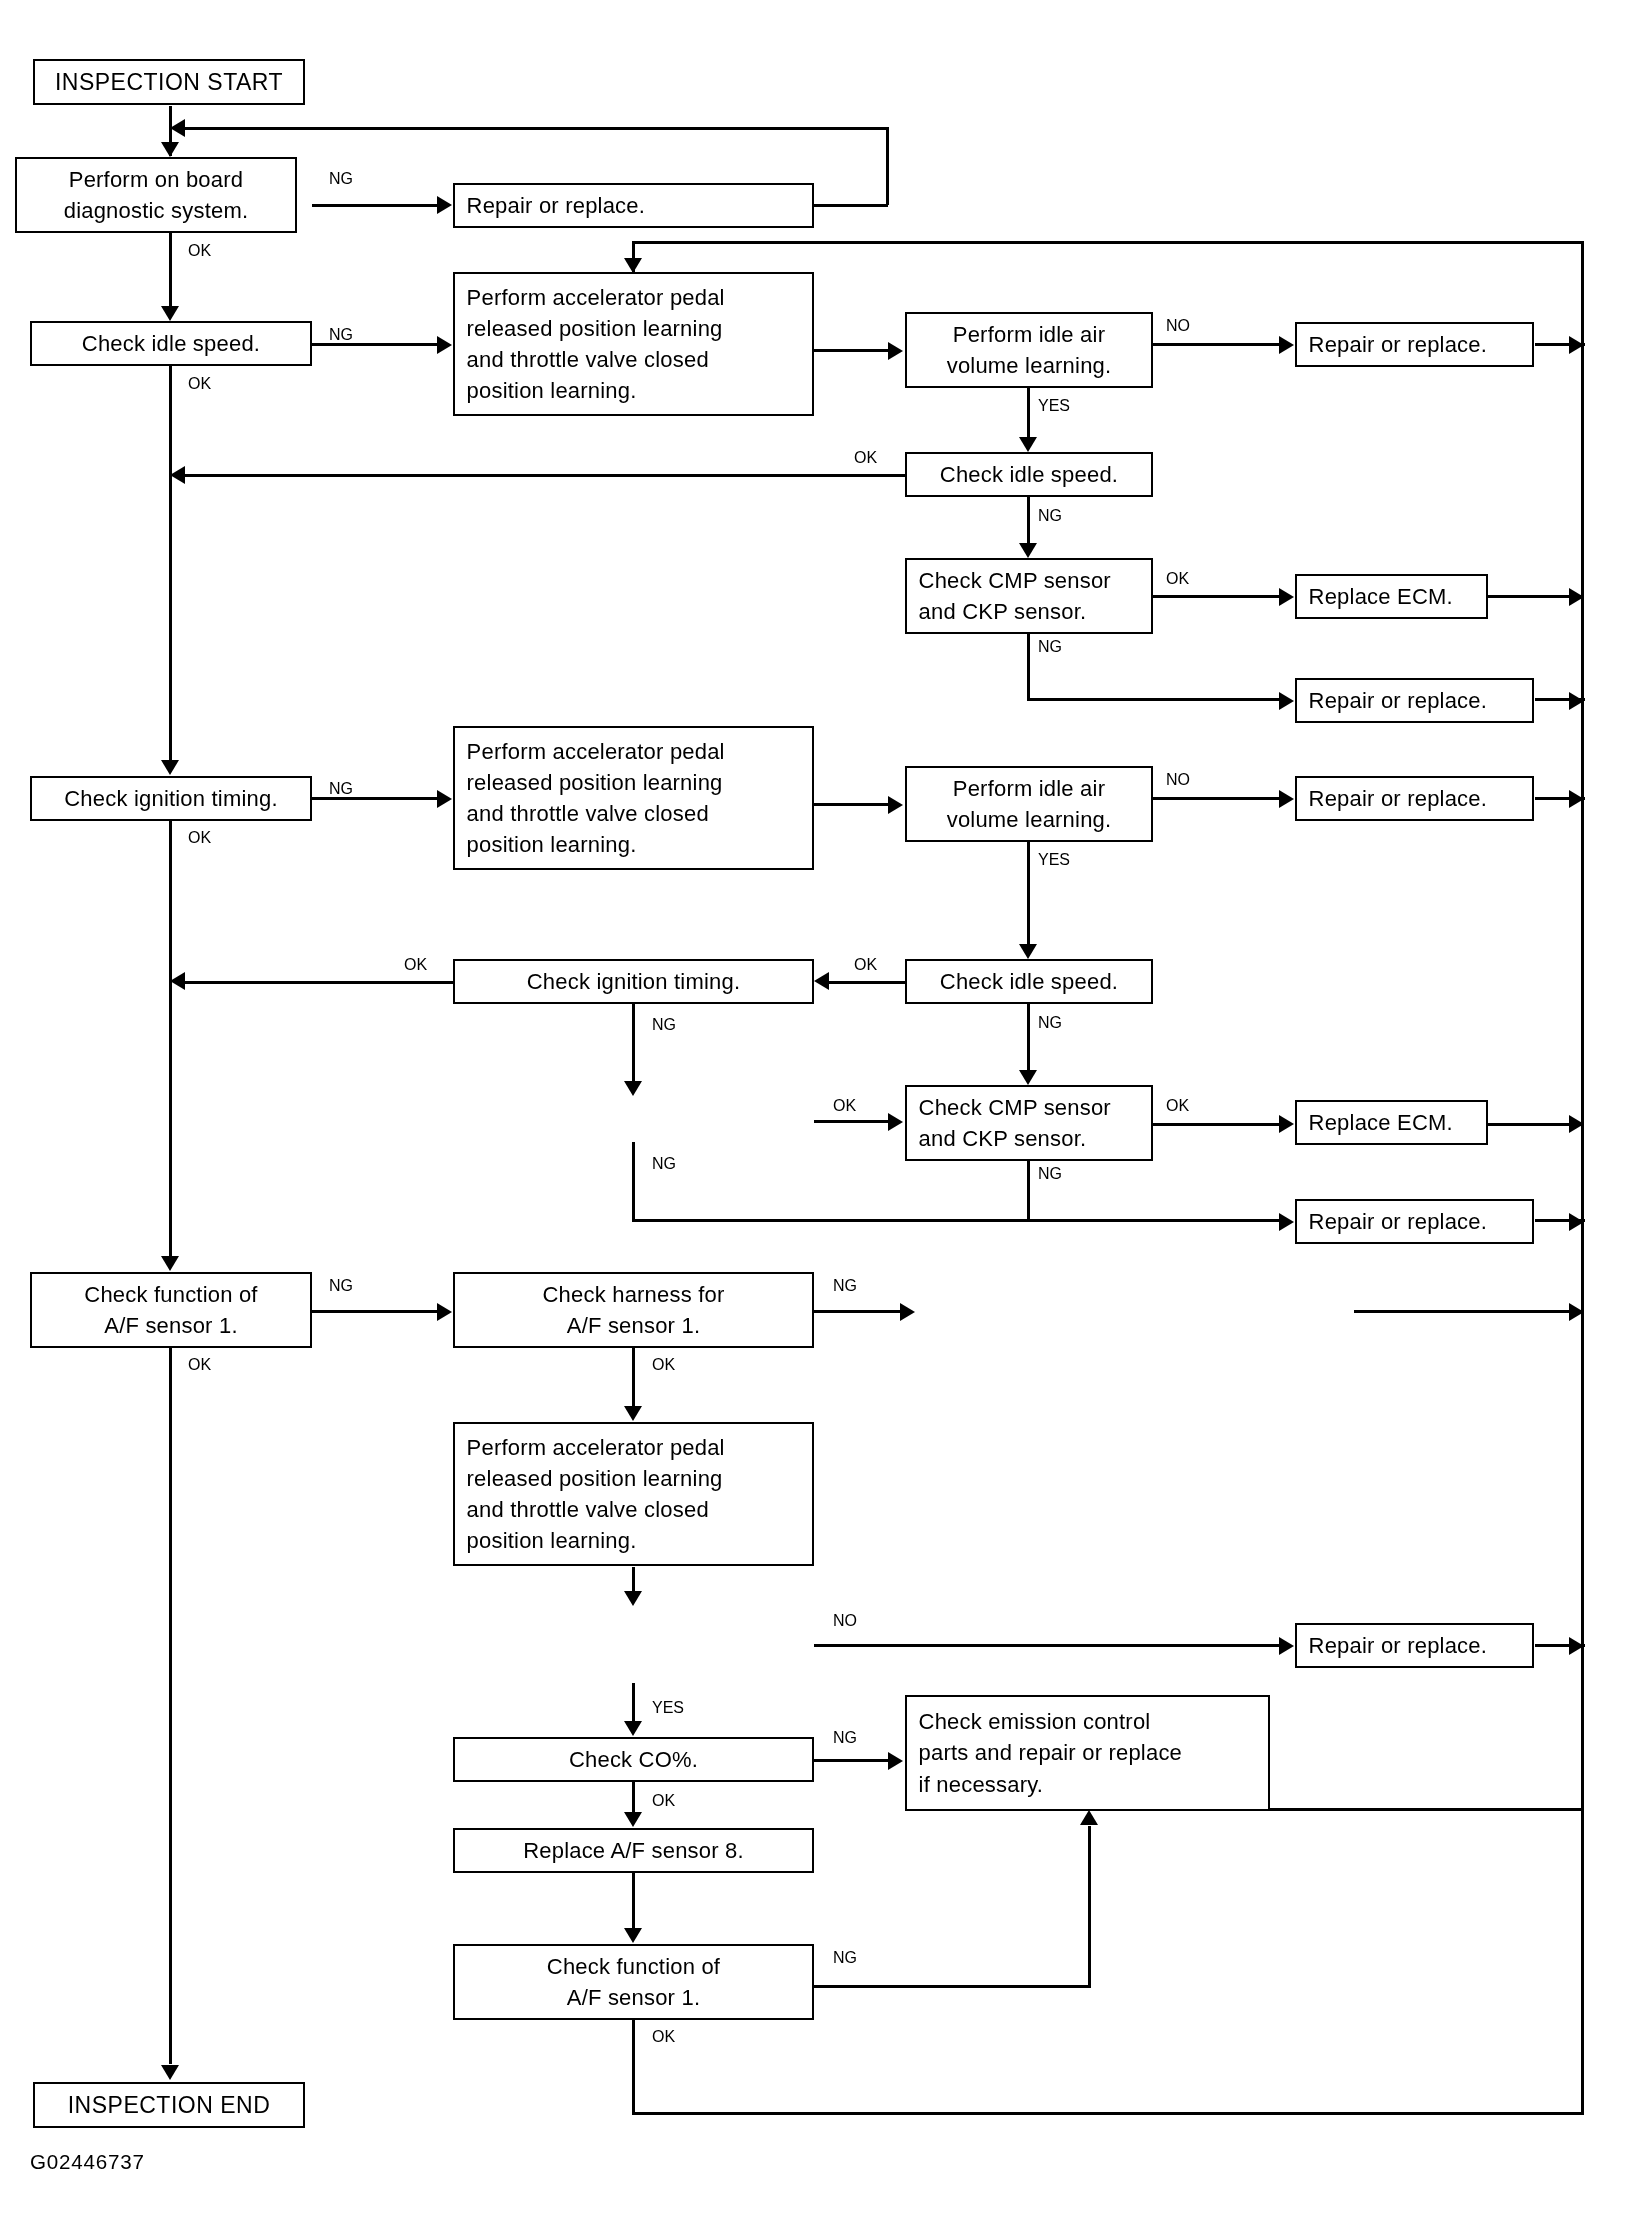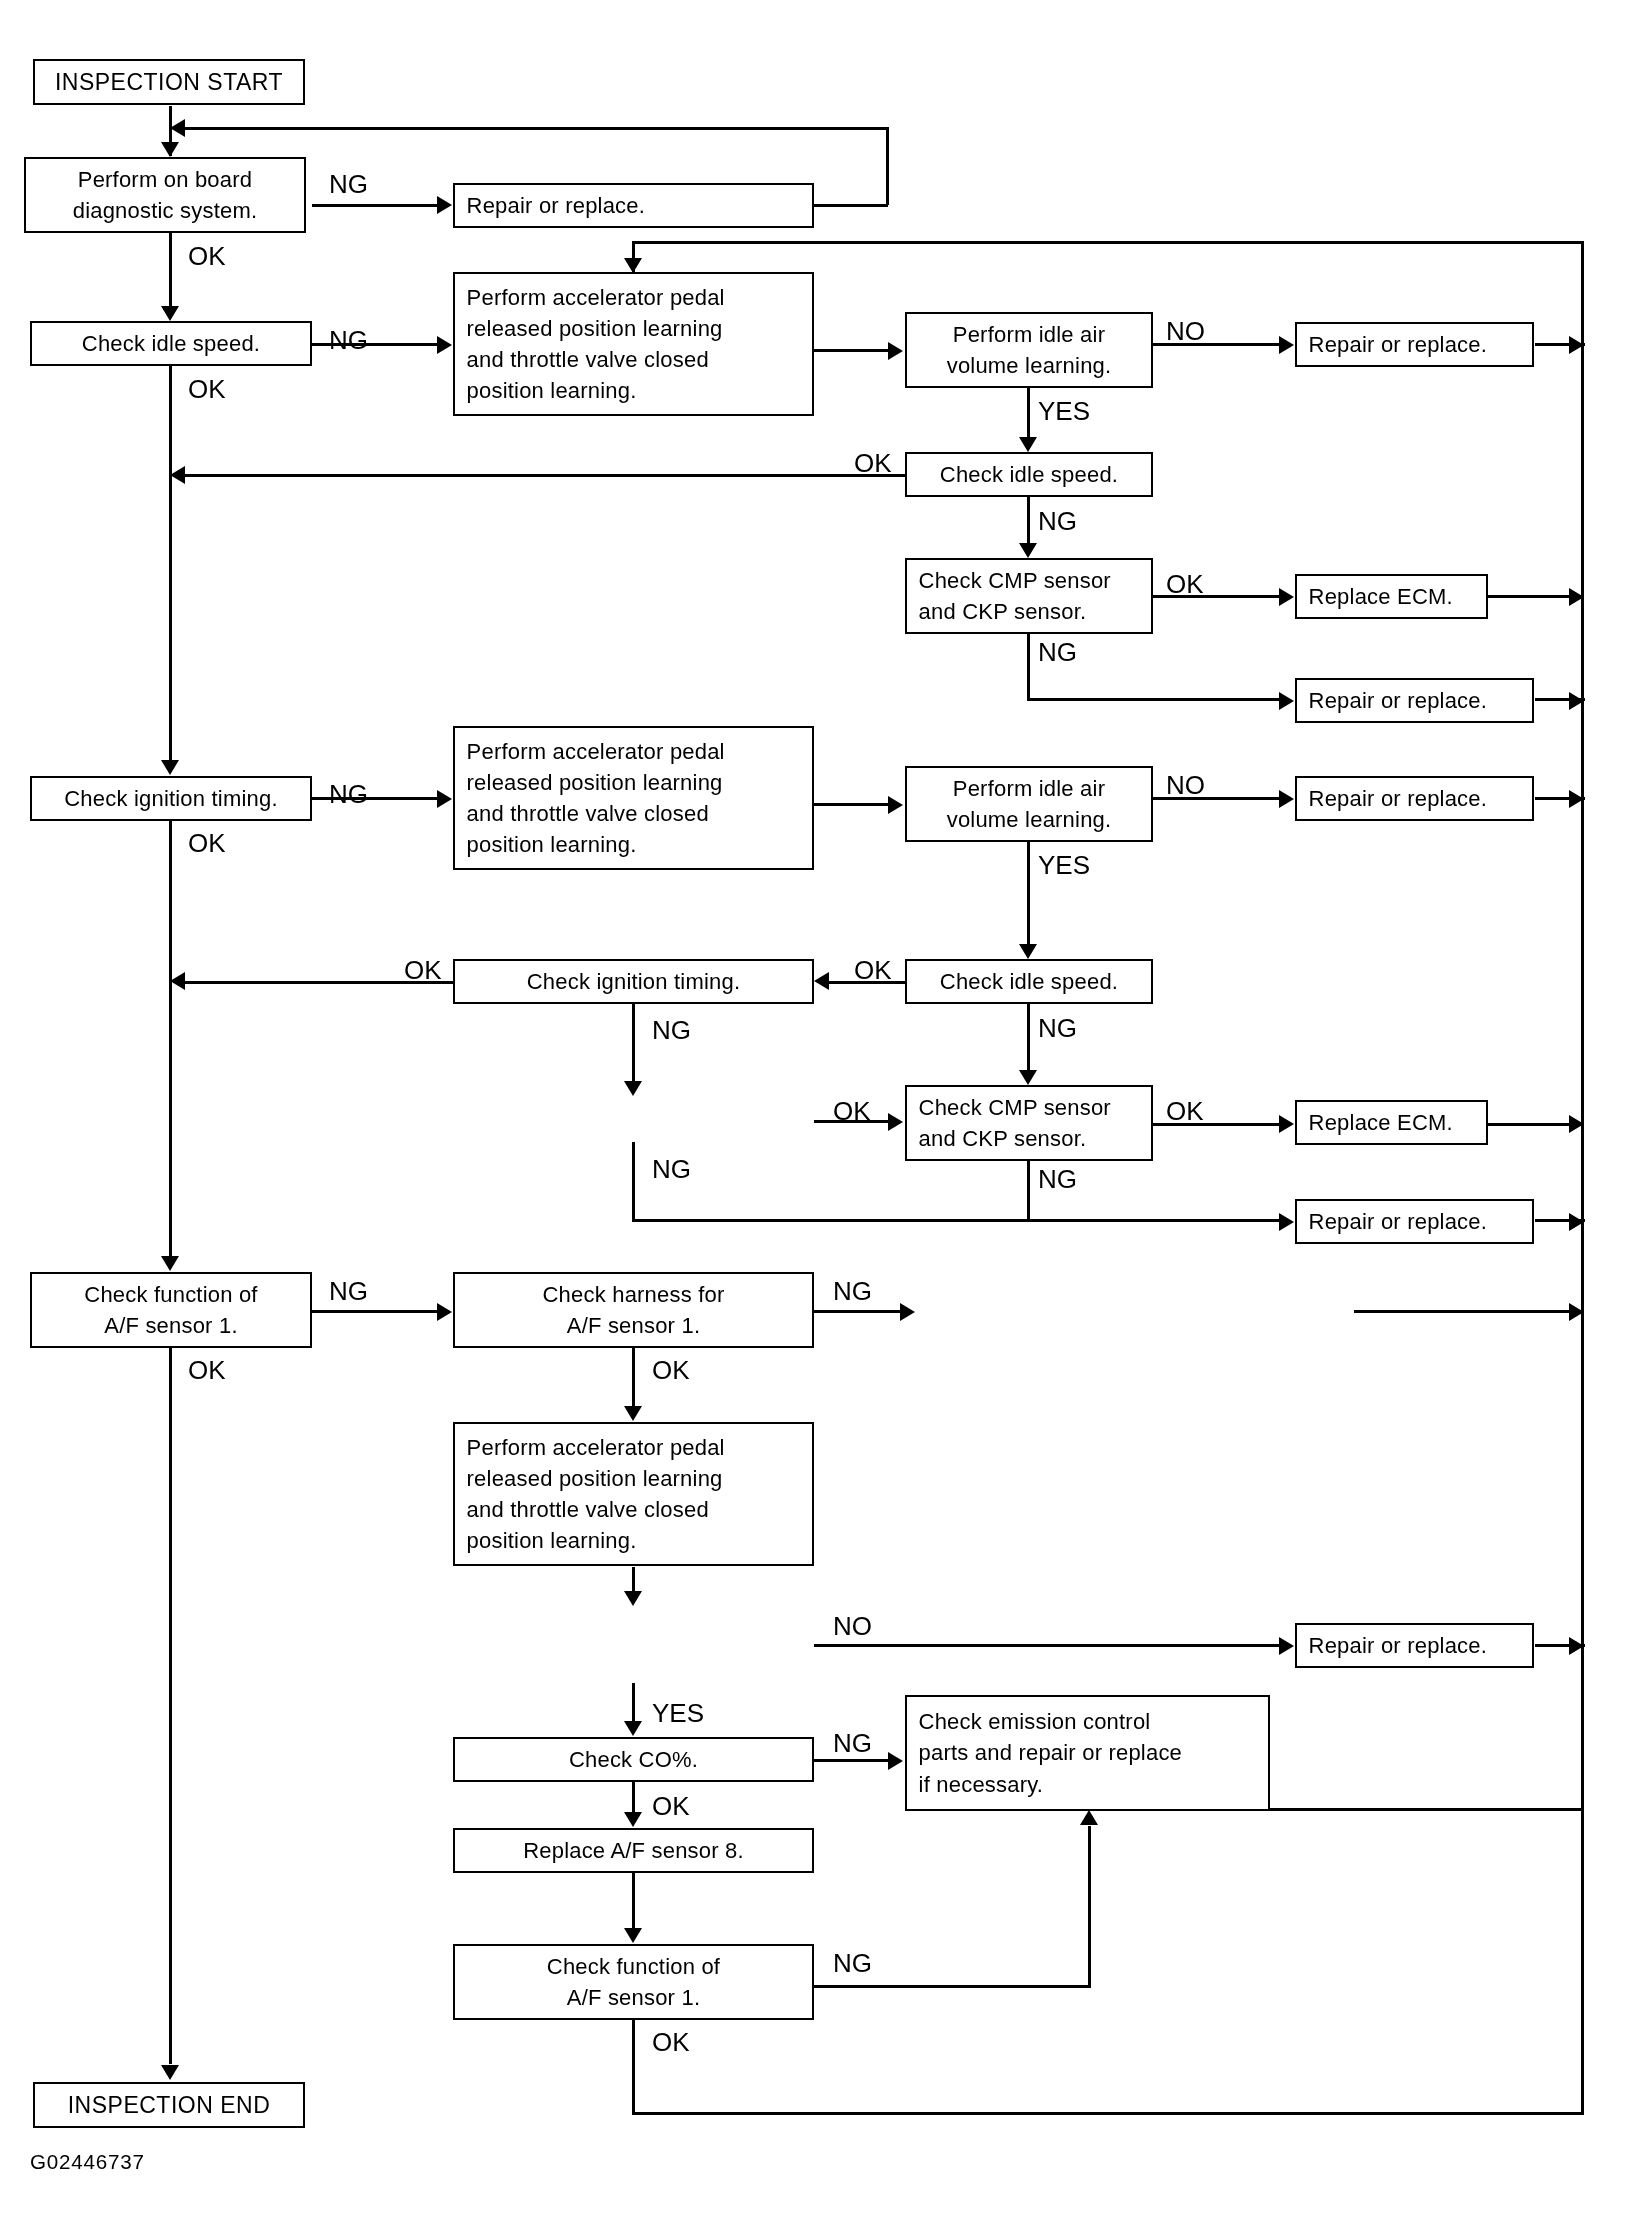--- a/index.html
+++ b/index.html
@@ -19,21 +19,21 @@
     letter-spacing:0.2px;
     white-space:pre-line;
     z-index:5;
   }
   .box.c{align-items:center;text-align:center;}
   .box.l{align-items:flex-start;text-align:left;padding-left:11.6px;}
   .box.term{align-items:center;text-align:center;font-size:23px;letter-spacing:0.5px;}
 
   .lbl{
     position:absolute;
-    font-size:26px;
+    font-size:16px;
     line-height:1;
     white-space:nowrap;
     z-index:6;
   }
 
   .ln{position:absolute;background:#000;z-index:2;}
   .lnh{height:2.5px;}
   .lnv{width:2.5px;}
 
   .arw{position:absolute;width:0;height:0;z-index:3;}
@@ -44,21 +44,21 @@
 
   .figid{position:absolute;font-size:20.6px;letter-spacing:0.8px;}
 </style>
 </head>
 <body>
 
 <div id="sheet">
 
   <div class="box term" style="left:33px;top:59px;width:272px;height:46px;">INSPECTION START</div>
 
-  <div class="box c" style="left:24px;top:157px;width:282px;height:76px;">Perform on board
+  <div class="box c" style="left:15px;top:157px;width:282px;height:76px;">Perform on board
 diagnostic system.</div>
 
   <div class="box l" style="left:453px;top:183px;width:361px;height:45px;">Repair or replace.</div>
 
   <div class="box c" style="left:30px;top:321px;width:282px;height:45px;">Check idle speed.</div>
 
   <div class="box l" style="left:453px;top:272px;width:361px;height:144px;">Perform accelerator pedal
 released position learning
 and throttle valve closed
 position learning.</div>

